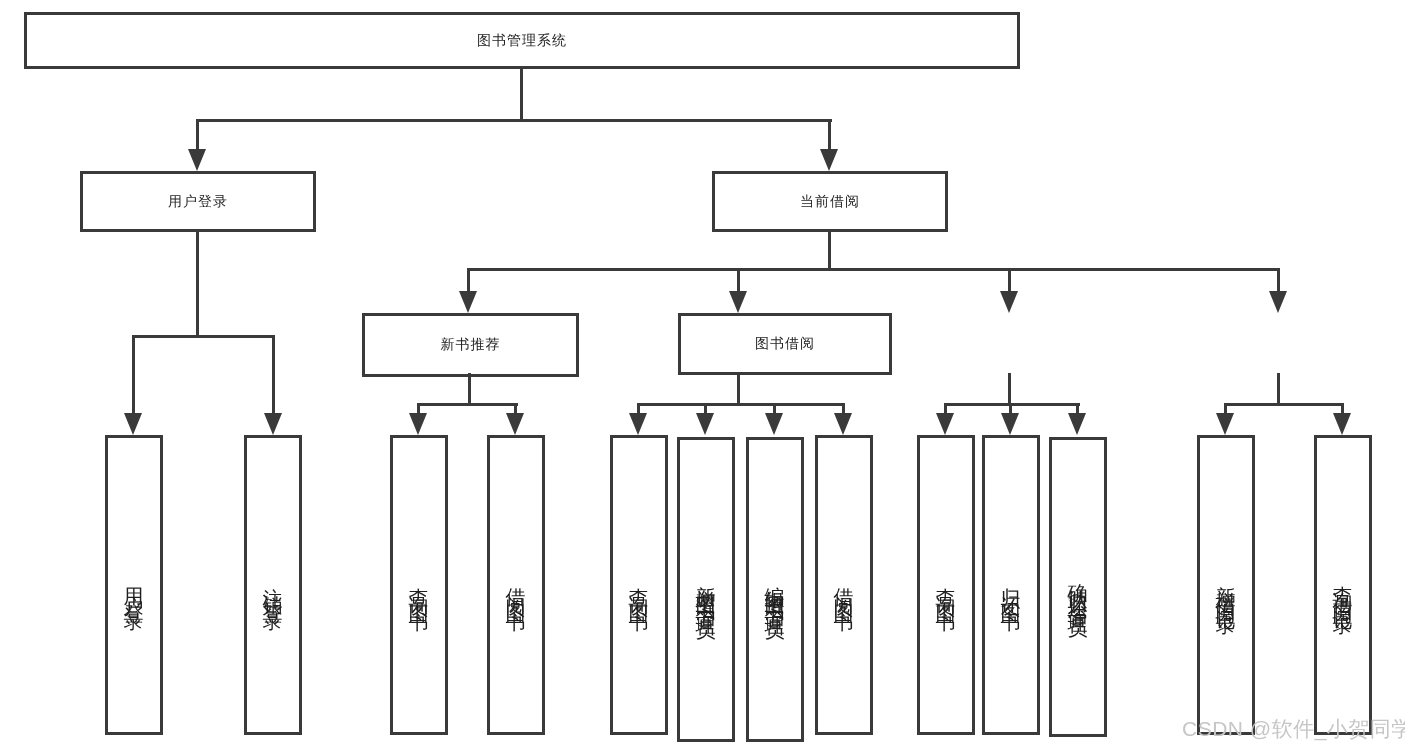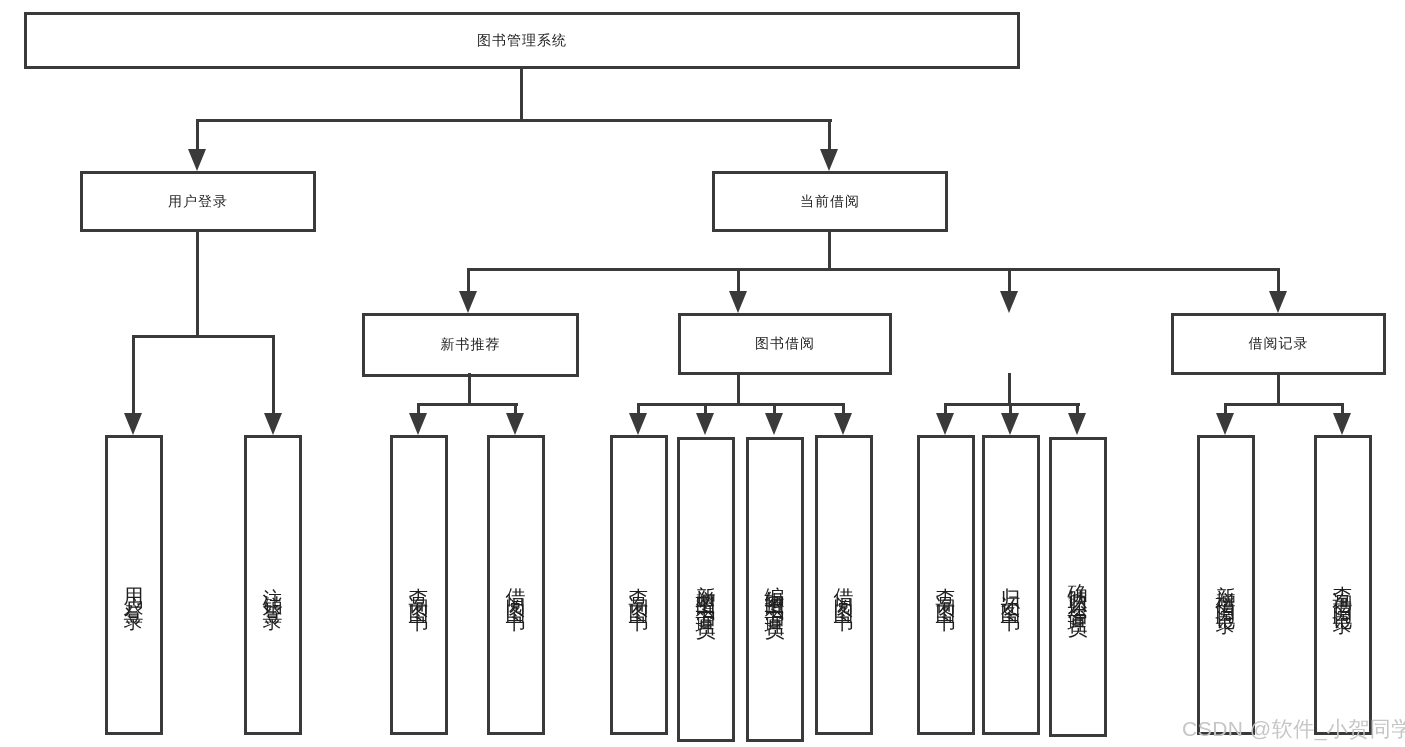--- a/index.html
+++ b/index.html
@@ -68,21 +68,20 @@
   <div class="arrow" style="left:459px;top:291px;"></div>
   <div class="vline" style="left:737px;top:268px;height:26px;"></div>
   <div class="arrow" style="left:729px;top:291px;"></div>
   <div class="vline" style="left:1008px;top:268px;height:26px;"></div>
   <div class="arrow" style="left:1000px;top:291px;"></div>
   <div class="vline" style="left:1277px;top:268px;height:26px;"></div>
   <div class="arrow" style="left:1269px;top:291px;"></div>
 
   <div class="box" style="left:362px;top:313px;width:217px;height:64px;">新书推荐</div>
   <div class="box" style="left:632px;top:313px;width:214px;height:62px;margin-left:46px;">图书借阅</div>
-  <div class="box" style="left:1171px;top:313px;width:215px;height:62px;">借阅记录</div>
 
   <div class="vline" style="left:468px;top:373px;height:32px;"></div>
   <div class="hline" style="left:417px;top:403px;width:101px;"></div>
   <div class="vline" style="left:417px;top:403px;height:13px;"></div>
   <div class="arrow" style="left:409px;top:413px;"></div>
   <div class="vline" style="left:514px;top:403px;height:13px;"></div>
   <div class="arrow" style="left:506px;top:413px;"></div>
 
   <div class="vline" style="left:737px;top:373px;height:32px;"></div>
   <div class="hline" style="left:637px;top:403px;width:208px;"></div>

